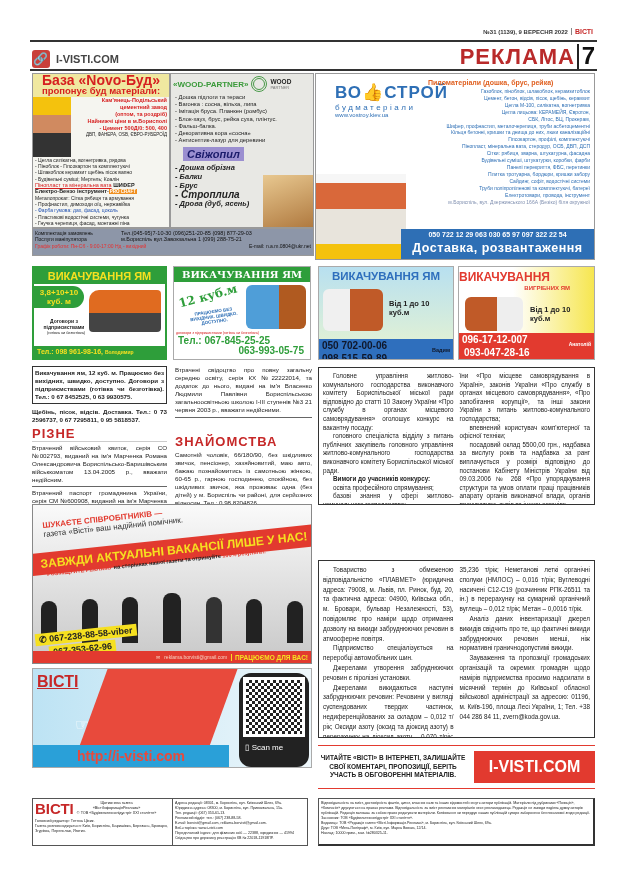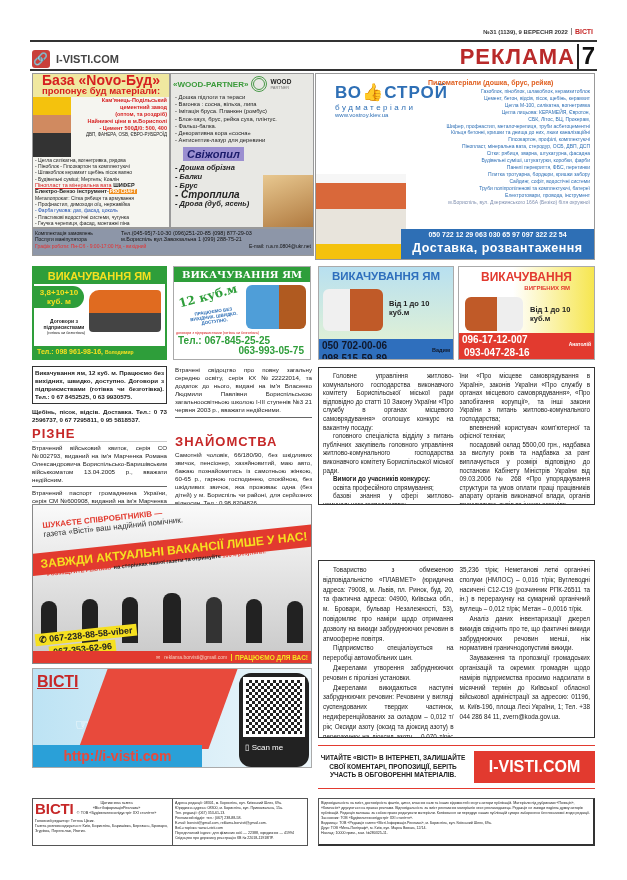--- a/index.html
+++ b/index.html
@@ -177,21 +177,21 @@
   <div style="position:absolute;left:4px;top:22px;width:60px;height:42px;background:linear-gradient(90deg,#f0f0f0 0 45%,#c05a28 45%);border-radius:6px"></div>
   <div style="position:absolute;right:10px;top:32px;width:54px;font-weight:bold;font-size:7.5px;line-height:9px">Від 1 до 10 куб.м</div>
   <div style="position:absolute;left:0;right:0;bottom:0;height:20px;background:#2f6fbd;color:#0f172a;font-weight:bold">
     <div style="font-size:10px;line-height:13px;padding-left:3px">050 702-00-06</div>
     <div style="font-size:10px;line-height:13px;padding-left:3px">098 515-59-89</div>
     <div style="position:absolute;right:3px;top:8px;font-size:5.5px">Вадим</div>
   </div>
 </div>
 
 <div class="box" style="left:458px;top:266px;width:137px;height:94px;background:linear-gradient(90deg,#fff 40%,#f6e650);border:1px solid #aaa">
-  <div style="color:#e23a2f;font-weight:bold;font-size:12px;text-align:center;line-height:16px;padding-top:2px">ВИКАЧУВАННЯ</div>
+  <div style="color:#e23a2f;font-weight:bold;font-size:12px;text-align:left;line-height:16px;padding-top:2px">ВИКАЧУВАННЯ</div>
   <div style="color:#e23a2f;font-weight:bold;font-size:6px;text-align:right;padding-right:24px">ВИГРІБНИХ ЯМ</div>
   <div style="position:absolute;left:6px;top:30px;width:58px;height:34px;background:linear-gradient(90deg,#c05a28 0 55%,#eee 55%);border-radius:6px"></div>
   <div style="position:absolute;right:10px;top:38px;width:54px;font-weight:bold;font-size:7.5px;line-height:9px">Від 1 до 10 куб.м</div>
   <div style="position:absolute;left:0;right:0;bottom:0;height:26px;background:#e23a2f;color:#fff;font-weight:bold">
     <div style="font-size:10px;line-height:13px;padding-left:3px">096-17-12-007</div>
     <div style="font-size:10px;line-height:13px;padding-left:5px">093-047-28-16</div>
     <div style="position:absolute;right:3px;top:8px;font-size:5px">Анатолій</div>
   </div>
 </div>
 
@@ -235,21 +235,21 @@
     <span style="color:#f6d0c0;font-size:5px">✉</span>
     <span style="color:#f6d0c0;font-size:5px">reklama.borvisti@gmail.com</span>
     <span style="border-left:1px solid #f6e020;color:#f6e020;font-weight:bold;font-size:6.5px;padding-left:3px">ПРАЦЮЄМО ДЛЯ ВАС!</span>
   </div>
 </div>
 
 <div class="box" style="left:32px;top:668px;width:280px;height:100px;background:linear-gradient(90deg,#bde3f4,#eef7fb);border:1px solid #aaa">
   <div style="position:absolute;left:4px;top:4px;color:#c62828;font-weight:bold;font-size:16px;text-decoration:underline">ВІСТІ</div>
   <div style="position:absolute;left:60px;top:0;width:130px;height:80px;background:#e84a3c;transform:skewX(-20deg)"></div>
   <div style="position:absolute;left:42px;top:46px;font-size:16px;color:#fff">☞</div>
-  <div style="position:absolute;left:0;width:169px;bottom:0;height:22px;background:#2aa0d8;color:#e84a3c;font-weight:bold;font-size:14px;line-height:22px;text-align:center">http://i-visti.com</div>
+  <div style="position:absolute;left:0;width:196px;bottom:0;height:22px;background:#2aa0d8;color:#e84a3c;font-weight:bold;font-size:14px;line-height:22px;text-align:center">http://i-visti.com</div>
   <div style="position:absolute;right:2px;top:4px;width:70px;height:94px;background:#222;border-radius:12px">
     <div style="margin:4px;width:62px;height:60px;background:repeating-conic-gradient(#222 0 25%,#fff 0 50%) 0 0/6px 6px;border:3px solid #fff"></div>
     <div style="color:#fff;font-size:8px;padding-left:6px;margin-top:6px"><span>▯ </span><span>Scan me</span></div>
   </div>
 </div>
 
 <div class="box" style="left:318px;top:367px;width:277px;height:138px;border:1.5px solid #333;padding:4px 4px">
   <div style="display:flex;gap:6px">
     <div class="news" style="flex:1">
       <p>Головне управління житлово-комунального господарства виконавчого комітету Бориспільської міської ради відповідно до статті 10 Закону України «Про службу в органах місцевого самоврядування» оголошує конкурс на вакантну посаду:</p>

